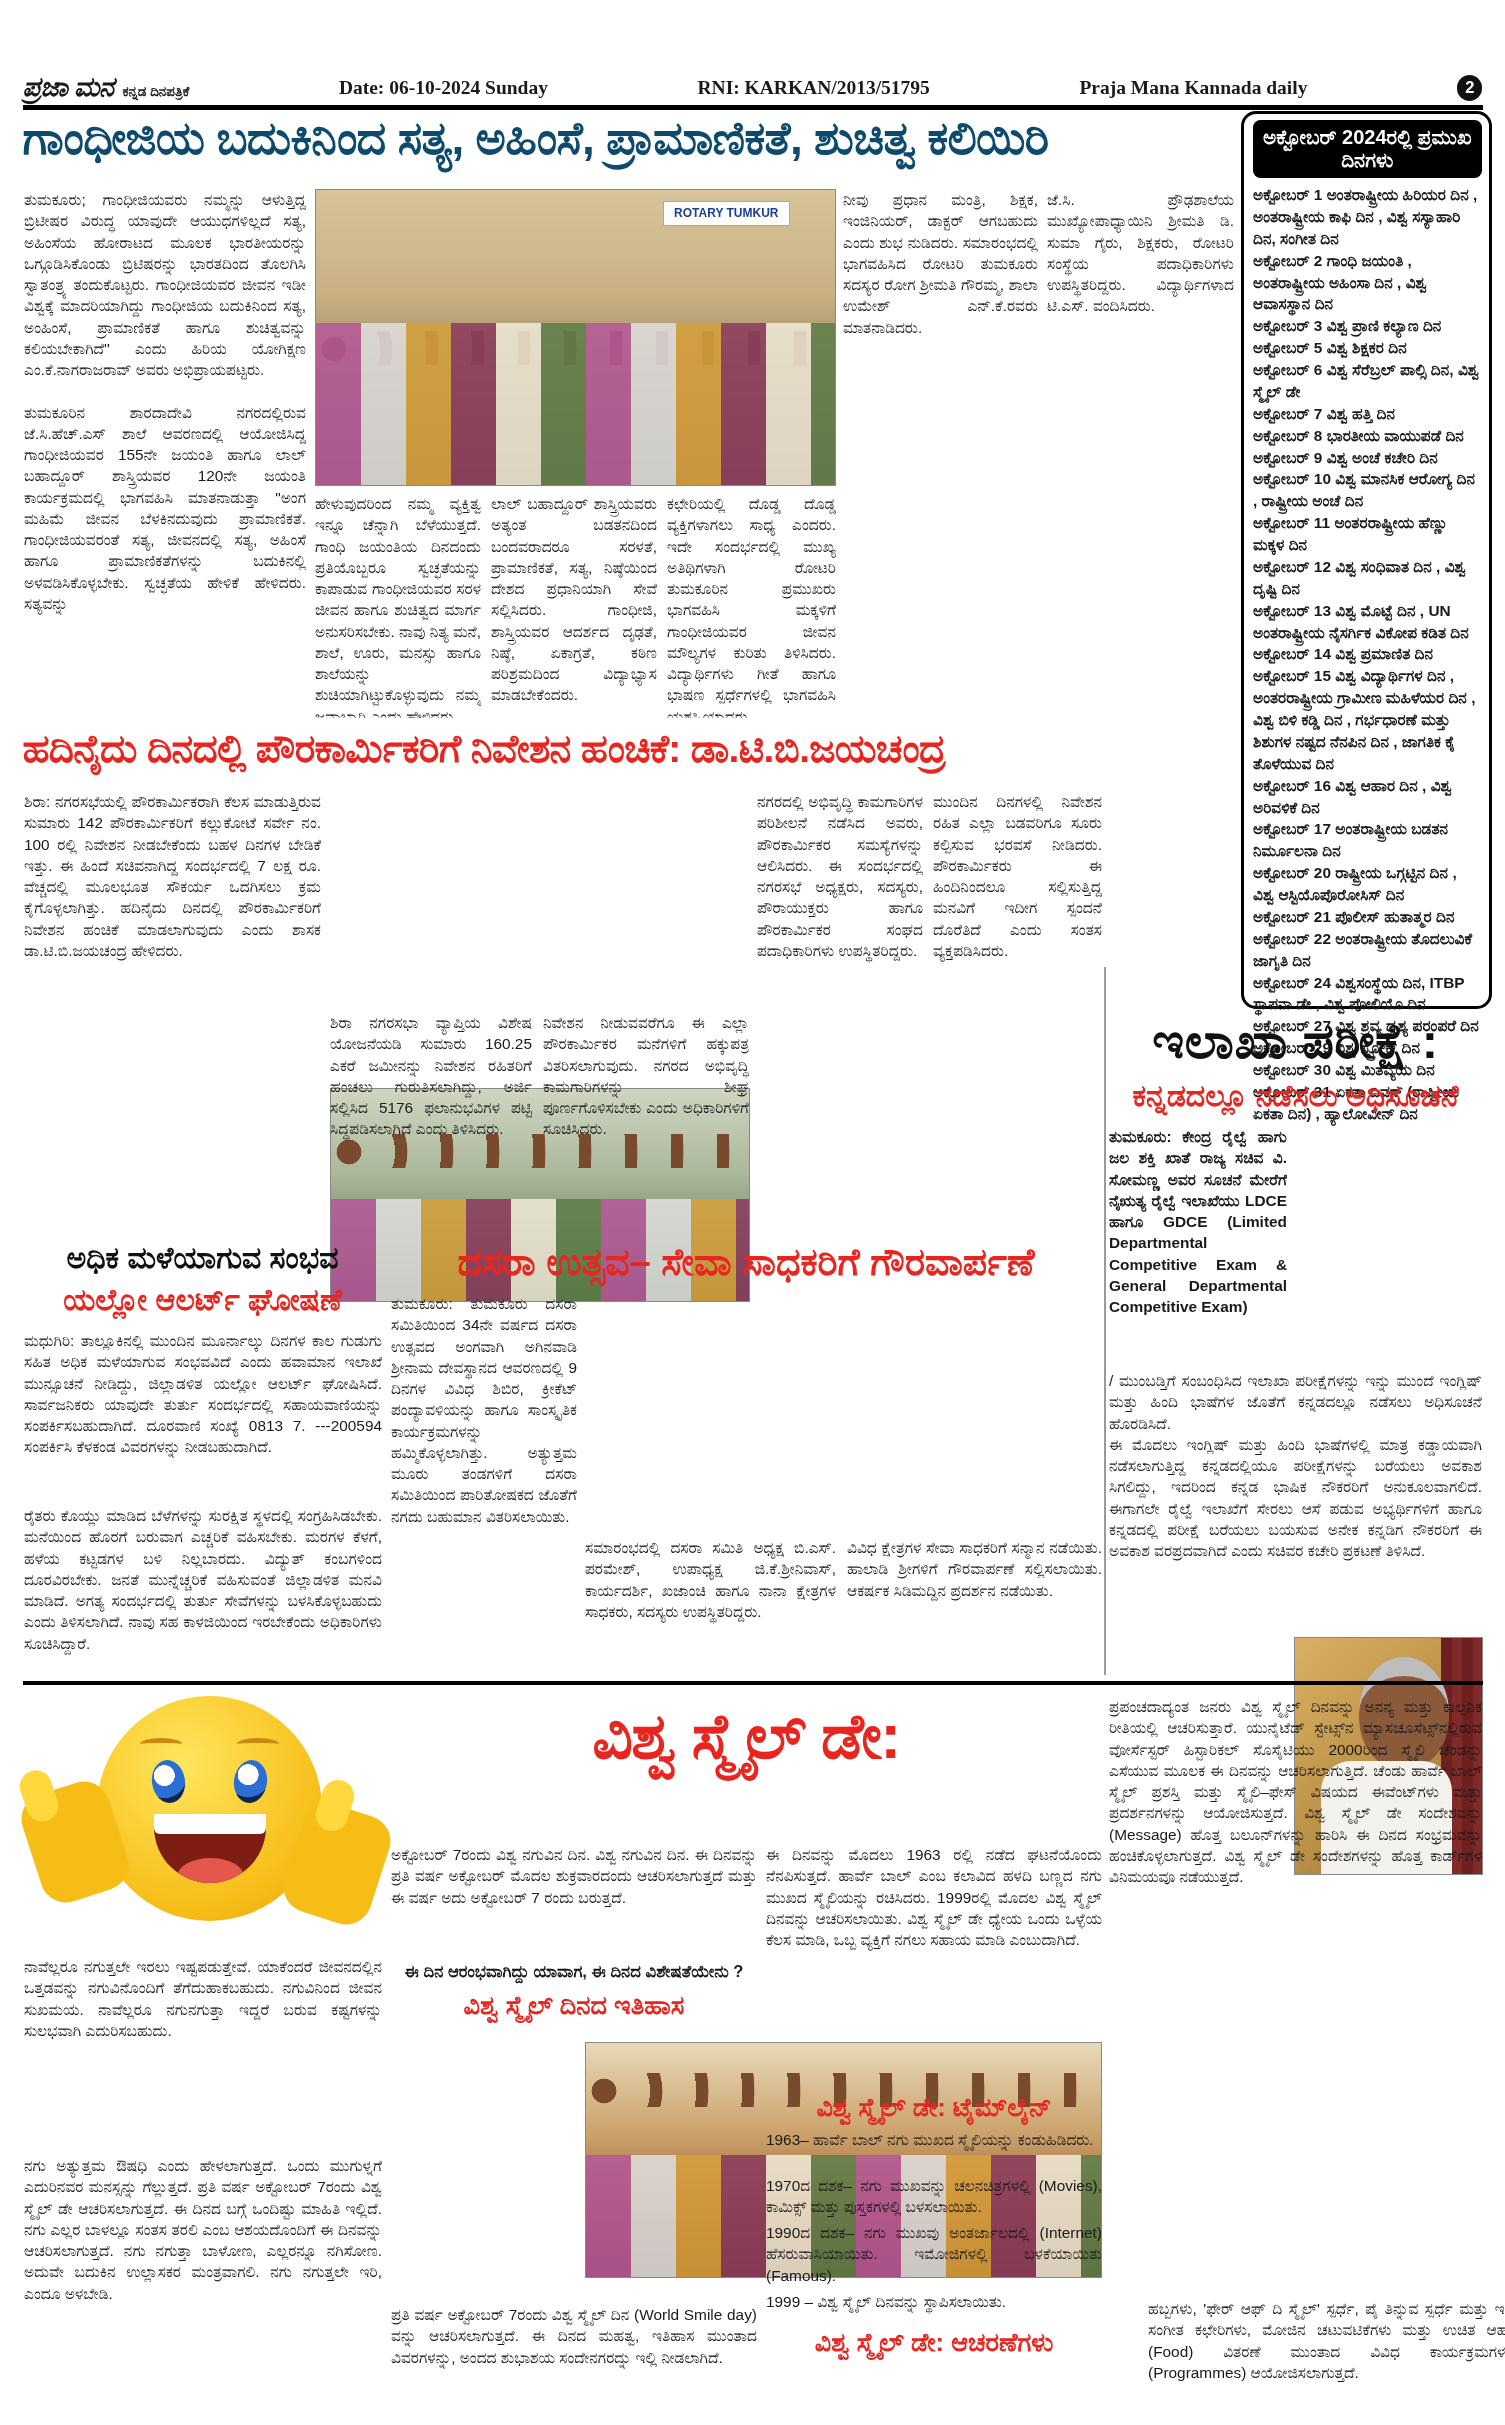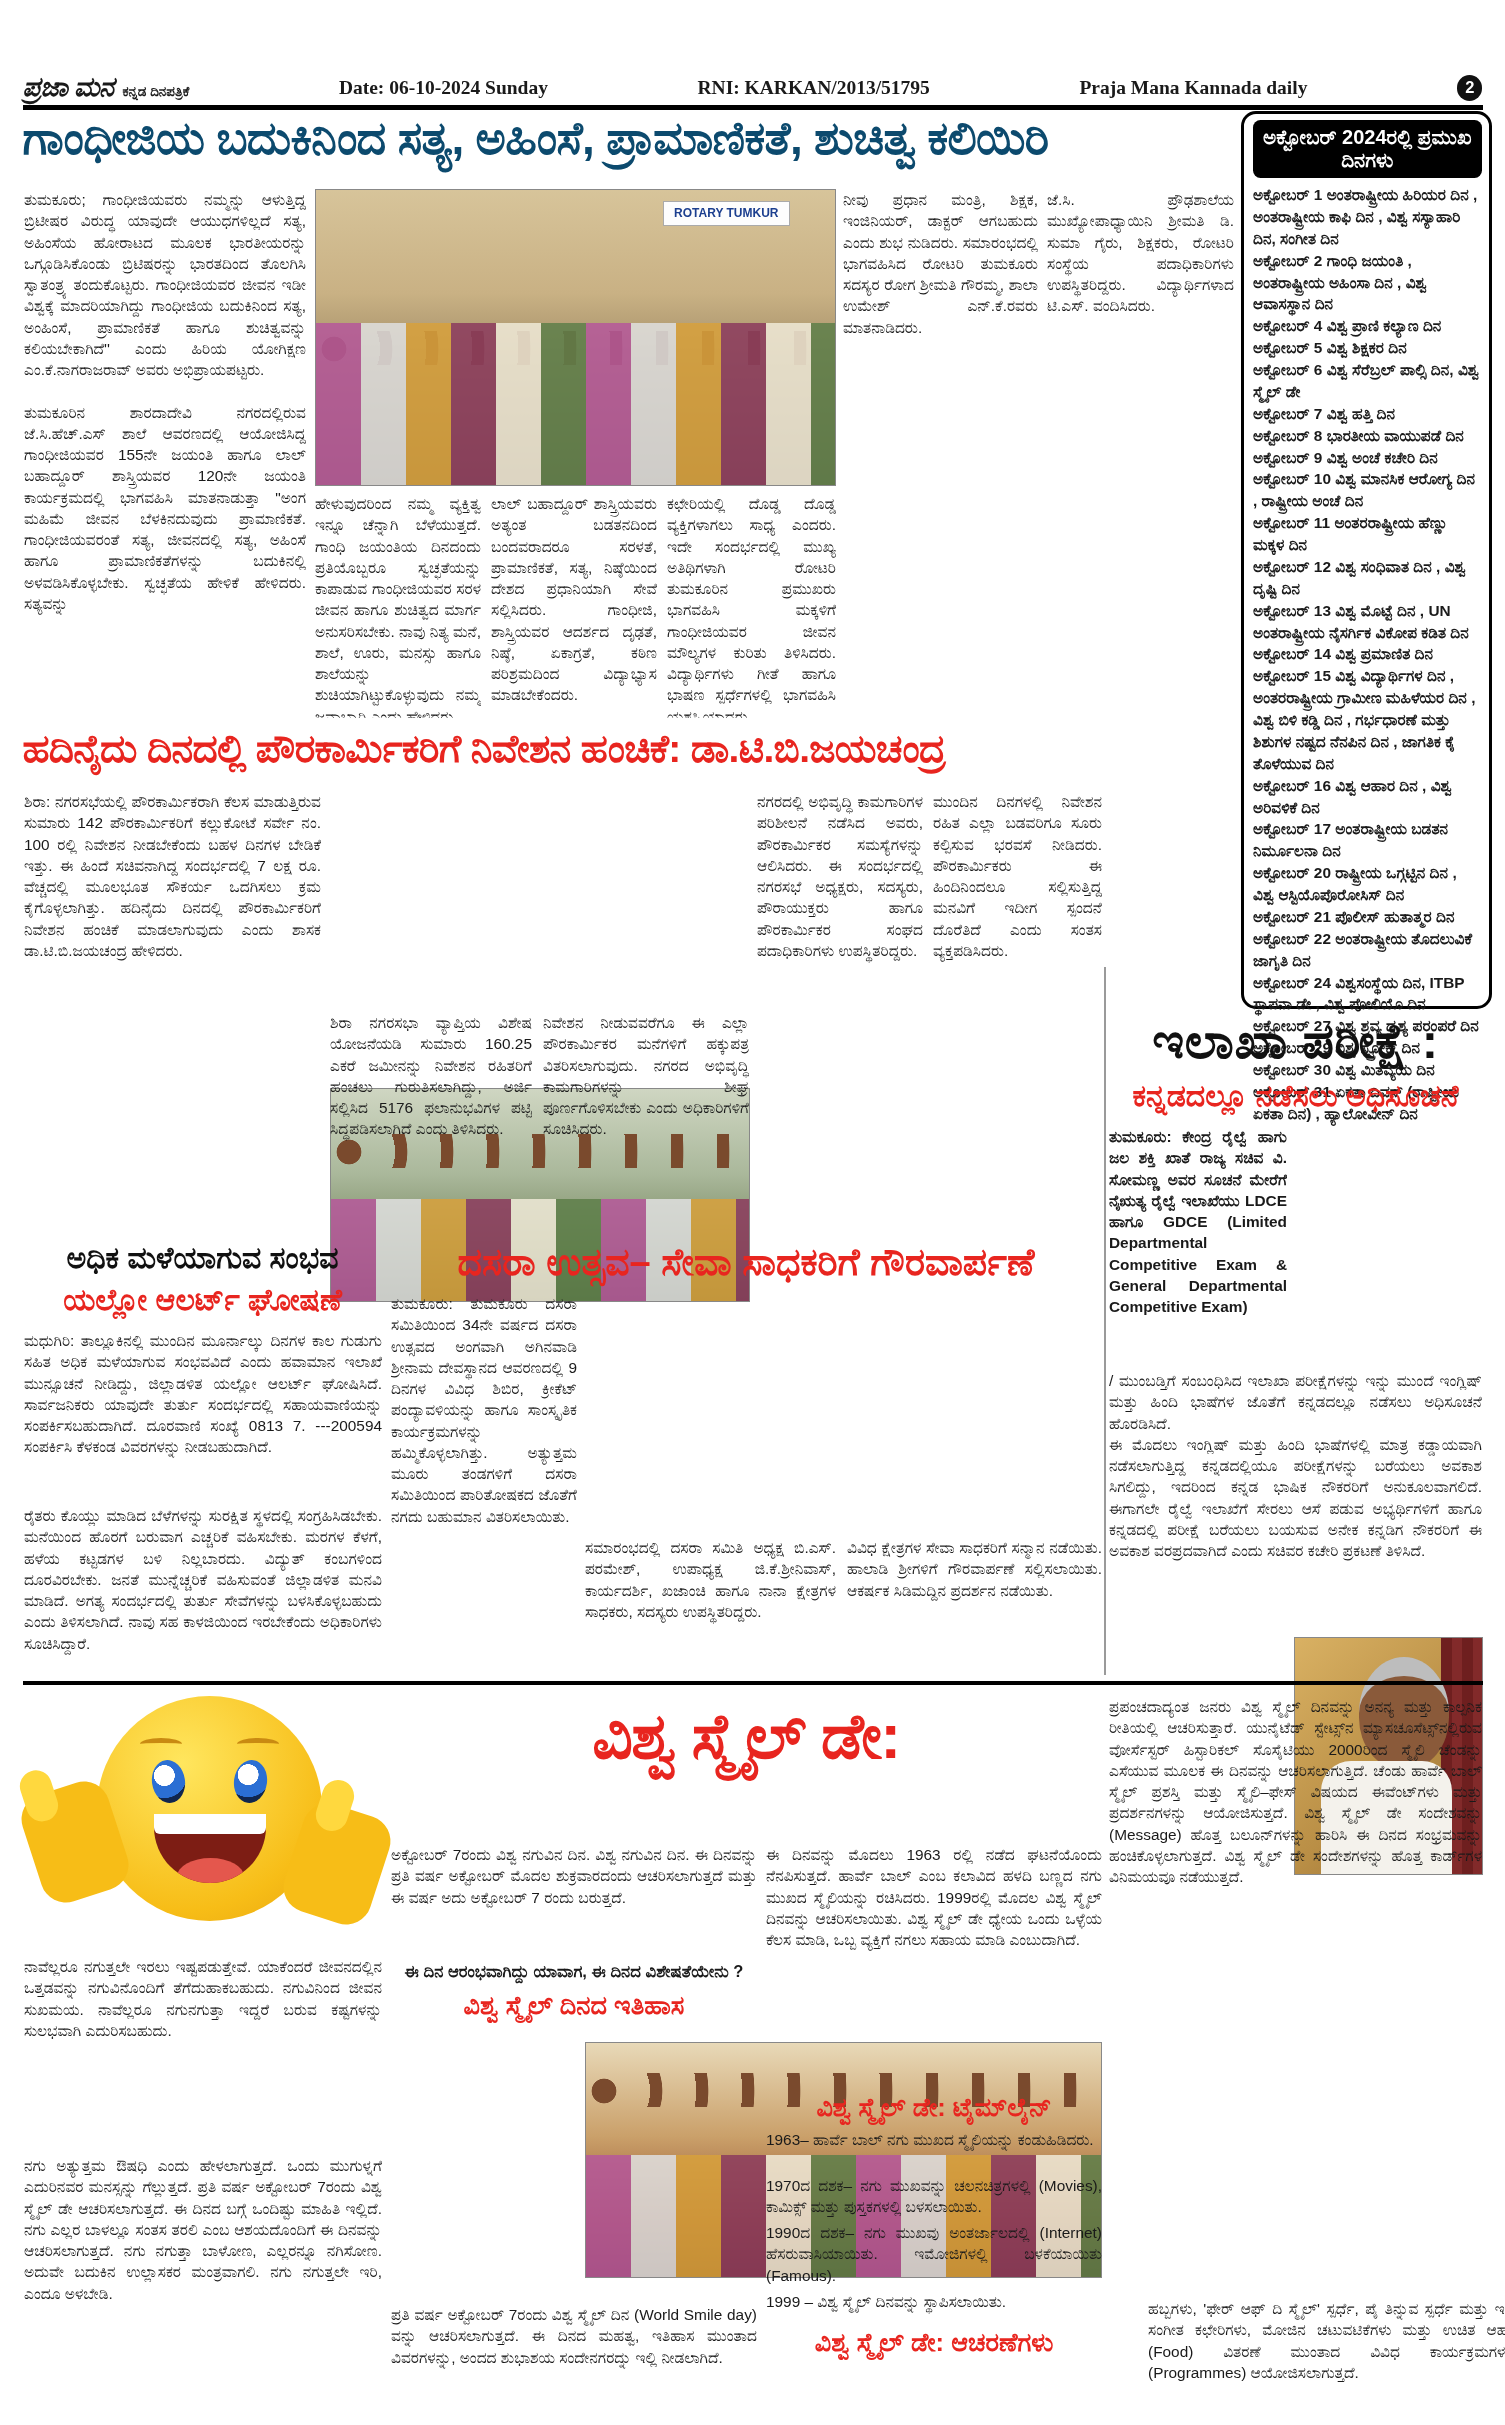--- a/index.html
+++ b/index.html
@@ -95,21 +95,21 @@
 <div class="abs body-txt" style="left:491px;top:493px;width:166px;height:225px;overflow:hidden;">ಲಾಲ್ ಬಹಾದ್ದೂರ್ ಶಾಸ್ತ್ರಿಯವರು ಅತ್ಯಂತ ಬಡತನದಿಂದ ಬಂದವರಾದರೂ ಸರಳತೆ, ಪ್ರಾಮಾಣಿಕತೆ, ಸತ್ಯ, ನಿಷ್ಠೆಯಿಂದ ದೇಶದ ಪ್ರಧಾನಿಯಾಗಿ ಸೇವೆ ಸಲ್ಲಿಸಿದರು. ಗಾಂಧೀಜಿ, ಶಾಸ್ತ್ರಿಯವರ ಆದರ್ಶದ ದೃಢತೆ, ನಿಷ್ಠೆ, ಏಕಾಗ್ರತೆ, ಕಠಿಣ ಪರಿಶ್ರಮದಿಂದ ವಿದ್ಯಾಭ್ಯಾಸ ಮಾಡಬೇಕೆಂದರು.</div>
 <div class="abs body-txt" style="left:667px;top:493px;width:169px;height:225px;overflow:hidden;">ಕಛೇರಿಯಲ್ಲಿ ದೊಡ್ಡ ದೊಡ್ಡ ವ್ಯಕ್ತಿಗಳಾಗಲು ಸಾಧ್ಯ ಎಂದರು. ಇದೇ ಸಂದರ್ಭದಲ್ಲಿ ಮುಖ್ಯ ಅತಿಥಿಗಳಾಗಿ ರೋಟರಿ ತುಮಕೂರಿನ ಪ್ರಮುಖರು ಭಾಗವಹಿಸಿ ಮಕ್ಕಳಿಗೆ ಗಾಂಧೀಜಿಯವರ ಜೀವನ ಮೌಲ್ಯಗಳ ಕುರಿತು ತಿಳಿಸಿದರು. ವಿದ್ಯಾರ್ಥಿಗಳು ಗೀತೆ ಹಾಗೂ ಭಾಷಣ ಸ್ಪರ್ಧೆಗಳಲ್ಲಿ ಭಾಗವಹಿಸಿ ಯಶಸ್ವಿಯಾದರು.</div>
 <div class="abs body-txt" style="left:843px;top:189px;width:195px;height:534px;overflow:hidden;">ನೀವು ಪ್ರಧಾನ ಮಂತ್ರಿ, ಶಿಕ್ಷಕ, ಇಂಜಿನಿಯರ್, ಡಾಕ್ಟರ್ ಆಗಬಹುದು ಎಂದು ಶುಭ ನುಡಿದರು. ಸಮಾರಂಭದಲ್ಲಿ ಭಾಗವಹಿಸಿದ ರೋಟರಿ ತುಮಕೂರು ಸದಸ್ಯರ ರೋಗ ಶ್ರೀಮತಿ ಗೌರಮ್ಮ, ಶಾಲಾ ಉಮೇಶ್ ಎನ್.ಕೆ.ರವರು ಮಾತನಾಡಿದರು.</div>
 <div class="abs body-txt" style="left:1047px;top:189px;width:187px;height:534px;overflow:hidden;">ಜೆ.ಸಿ. ಪ್ರೌಢಶಾಲೆಯ ಮುಖ್ಯೋಪಾಧ್ಯಾಯಿನಿ ಶ್ರೀಮತಿ ಡಿ. ಸುಮಾ ಗೈರು, ಶಿಕ್ಷಕರು, ರೋಟರಿ ಸಂಸ್ಥೆಯ ಪದಾಧಿಕಾರಿಗಳು ಉಪಸ್ಥಿತರಿದ್ದರು. ವಿದ್ಯಾರ್ಥಿಗಳಾದ ಟಿ.ಎಸ್. ವಂದಿಸಿದರು.</div>
 
 <div class="abs sidebar-box" style="left:1241px;top:111px;width:251px;height:898px;">
   <div class="sidebar-title">ಅಕ್ಟೋಬರ್ 2024ರಲ್ಲಿ ಪ್ರಮುಖ ದಿನಗಳು</div>
   <div>
     <div class="sidebar-item">ಅಕ್ಟೋಬರ್ 1 ಅಂತರಾಷ್ಟ್ರೀಯ ಹಿರಿಯರ ದಿನ , ಅಂತರಾಷ್ಟ್ರೀಯ ಕಾಫಿ ದಿನ , ವಿಶ್ವ ಸಸ್ಯಾಹಾರಿ ದಿನ, ಸಂಗೀತ ದಿನ</div>
     <div class="sidebar-item">ಅಕ್ಟೋಬರ್ 2 ಗಾಂಧಿ ಜಯಂತಿ , ಅಂತರಾಷ್ಟ್ರೀಯ ಅಹಿಂಸಾ ದಿನ , ವಿಶ್ವ ಆವಾಸಸ್ಥಾನ ದಿನ</div>
-    <div class="sidebar-item">ಅಕ್ಟೋಬರ್ 4 ವಿಶ್ವ ಪ್ರಾಣಿ ಕಲ್ಯಾಣ ದಿನ</div>
+    <div class="sidebar-item">ಅಕ್ಟೋಬರ್ 3 ವಿಶ್ವ ಪ್ರಾಣಿ ಕಲ್ಯಾಣ ದಿನ</div>
     <div class="sidebar-item">ಅಕ್ಟೋಬರ್ 5 ವಿಶ್ವ ಶಿಕ್ಷಕರ ದಿನ</div>
     <div class="sidebar-item">ಅಕ್ಟೋಬರ್ 6 ವಿಶ್ವ ಸೆರೆಬ್ರಲ್ ಪಾಲ್ಸಿ ದಿನ, ವಿಶ್ವ ಸ್ಮೈಲ್ ಡೇ</div>
     <div class="sidebar-item">ಅಕ್ಟೋಬರ್ 7 ವಿಶ್ವ ಹತ್ತಿ ದಿನ</div>
     <div class="sidebar-item">ಅಕ್ಟೋಬರ್ 8 ಭಾರತೀಯ ವಾಯುಪಡೆ ದಿನ</div>
     <div class="sidebar-item">ಅಕ್ಟೋಬರ್ 9 ವಿಶ್ವ ಅಂಚೆ ಕಚೇರಿ ದಿನ</div>
     <div class="sidebar-item">ಅಕ್ಟೋಬರ್ 10 ವಿಶ್ವ ಮಾನಸಿಕ ಆರೋಗ್ಯ ದಿನ , ರಾಷ್ಟ್ರೀಯ ಅಂಚೆ ದಿನ</div>
     <div class="sidebar-item">ಅಕ್ಟೋಬರ್ 11 ಅಂತರರಾಷ್ಟ್ರೀಯ ಹೆಣ್ಣು ಮಕ್ಕಳ ದಿನ</div>
     <div class="sidebar-item">ಅಕ್ಟೋಬರ್ 12 ವಿಶ್ವ ಸಂಧಿವಾತ ದಿನ , ವಿಶ್ವ ದೃಷ್ಟಿ ದಿನ</div>
     <div class="sidebar-item">ಅಕ್ಟೋಬರ್ 13 ವಿಶ್ವ ಮೊಟ್ಟೆ ದಿನ , UN ಅಂತರಾಷ್ಟ್ರೀಯ ನೈಸರ್ಗಿಕ ವಿಕೋಪ ಕಡಿತ ದಿನ</div>
     <div class="sidebar-item">ಅಕ್ಟೋಬರ್ 14 ವಿಶ್ವ ಪ್ರಮಾಣಿತ ದಿನ</div>

